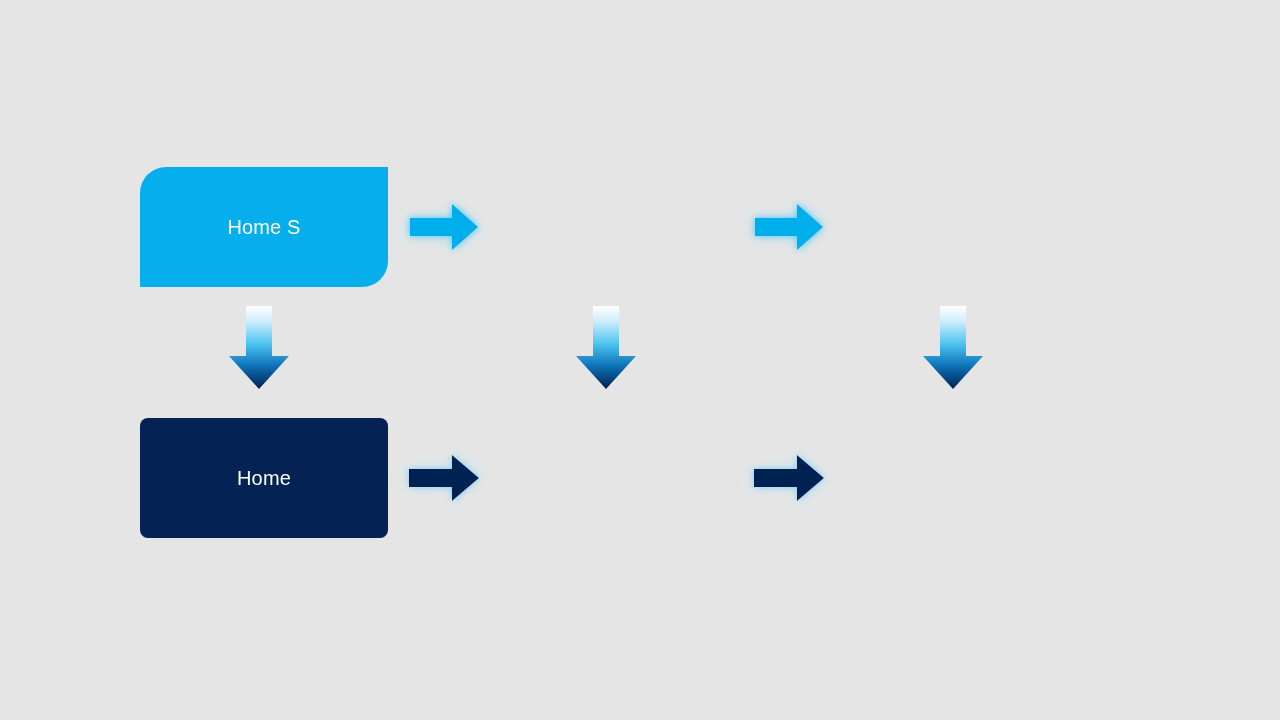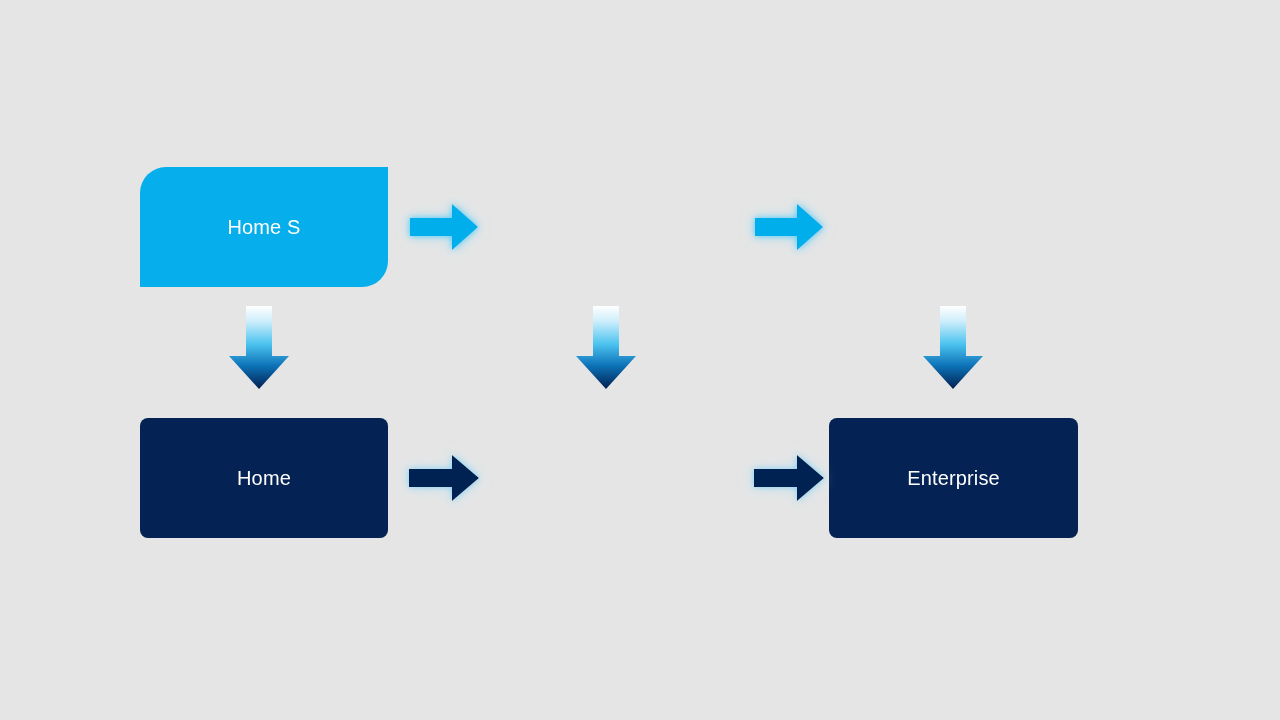--- a/index.html
+++ b/index.html
@@ -66,23 +66,20 @@
     <span class="node-label">Home S</span>
   </div>
 
 
 
   <div class="node-box tier-bottom" style="left:140px; top:418px; width:248px; height:120px;">
     <span class="node-label">Home</span>
   </div>
 
 
-  <div class="node-box tier-bottom" style="left:829px; top:418px; width:249px; height:120px;">
-    <span class="node-label">Enterprise</span>
-  </div>
 
   <svg width="0" height="0" style="position:absolute;left:-9999px;top:-9999px;" aria-hidden="true">
     <defs>
       <filter id="glow-cyan" x="-60%" y="-60%" width="220%" height="220%">
         <feDropShadow dx="0" dy="0" stdDeviation="3.2" flood-color="#45c8f5" flood-opacity="0.95"></feDropShadow>
         <feDropShadow dx="0" dy="0" stdDeviation="6" flood-color="#8fdcf8" flood-opacity="0.6"></feDropShadow>
       </filter>
       <filter id="glow-blue-on-dark" x="-60%" y="-60%" width="220%" height="220%">
         <feDropShadow dx="0" dy="0" stdDeviation="3.4" flood-color="#7cccf0" flood-opacity="0.9"></feDropShadow>
         <feDropShadow dx="0" dy="0" stdDeviation="6.5" flood-color="#b6e4f8" flood-opacity="0.55"></feDropShadow>

